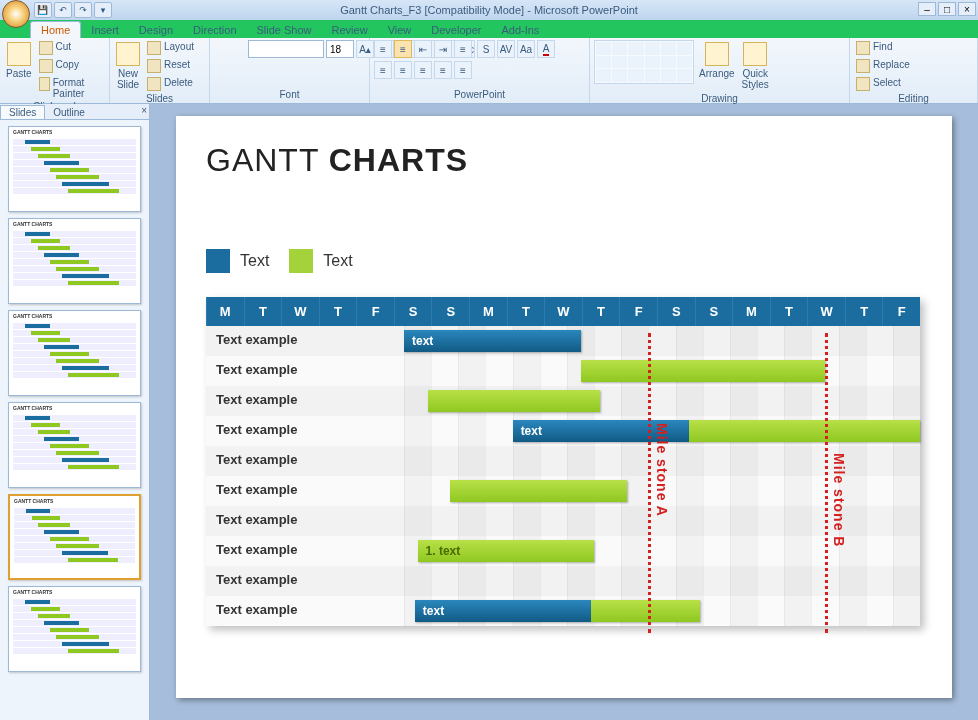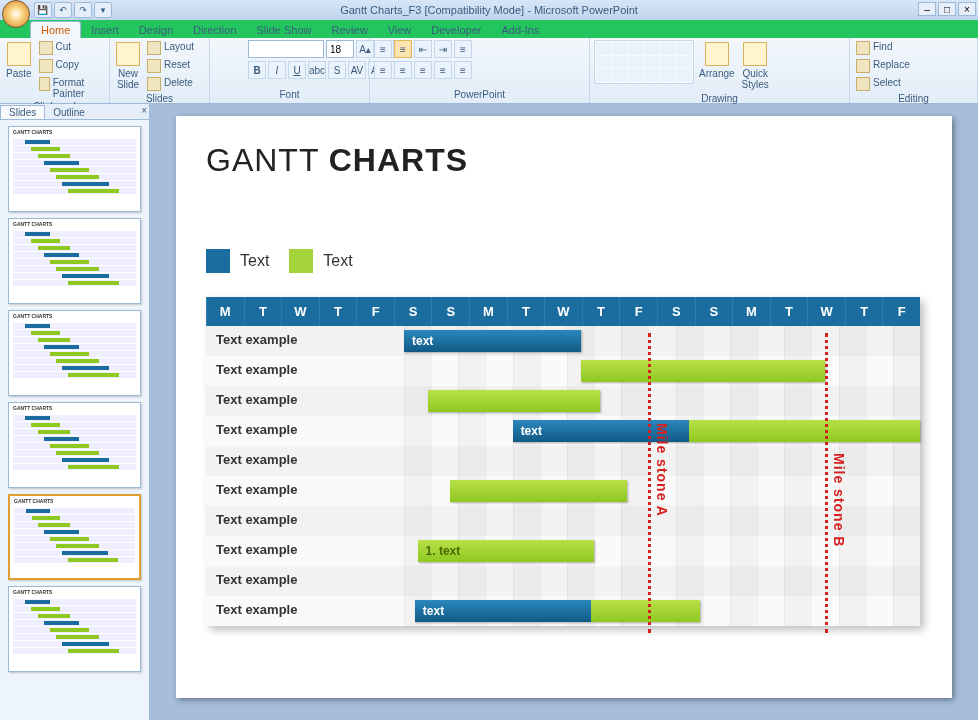--- a/index.html
+++ b/index.html
@@ -154,21 +154,21 @@
         <div class="small-btn">
             <span class="i"></span>
             <span>Delete</span>
           </div>
       </div>
     </div>
     <div class="ribbon-group-label">Slides</div>
   </div>
 
   <div class="ribbon-group" style="width:160px">
-    <div class="rg-body" style="flex-direction:column;gap:3px;padding-left:34px;">
+    <div class="rg-body" style="flex-direction:row;gap:3px;padding-left:34px;">
       <div style="display:flex;gap:2px;">
         <div class="font-sel" style="width:76px"></div>
         <div class="font-sel" style="width:28px">18</div>
         <div class="btn16">A▴</div>
         <div class="btn16">A▾</div>
       </div>
       <div style="display:flex;gap:2px;">
         <div class="btn16">
             <b>B</b>
           </div>

